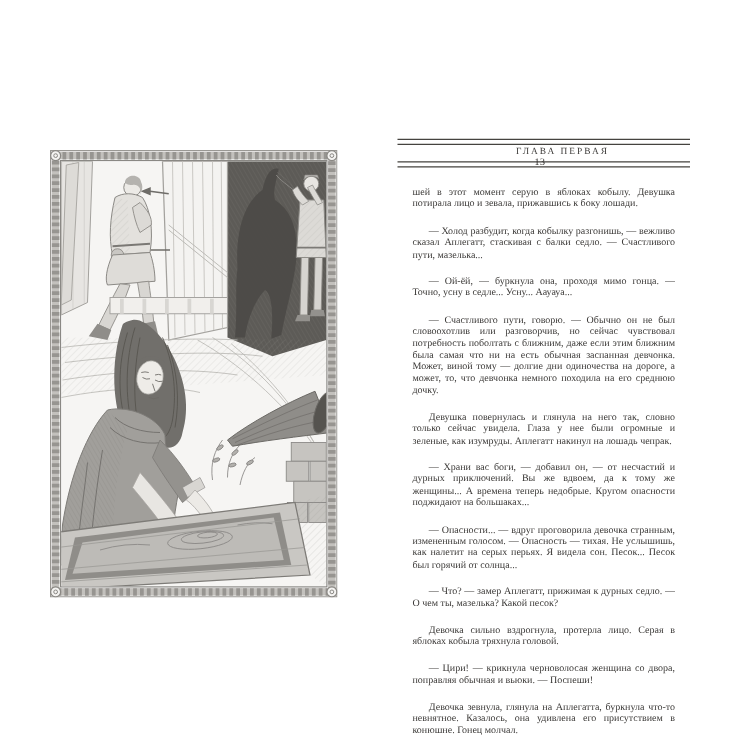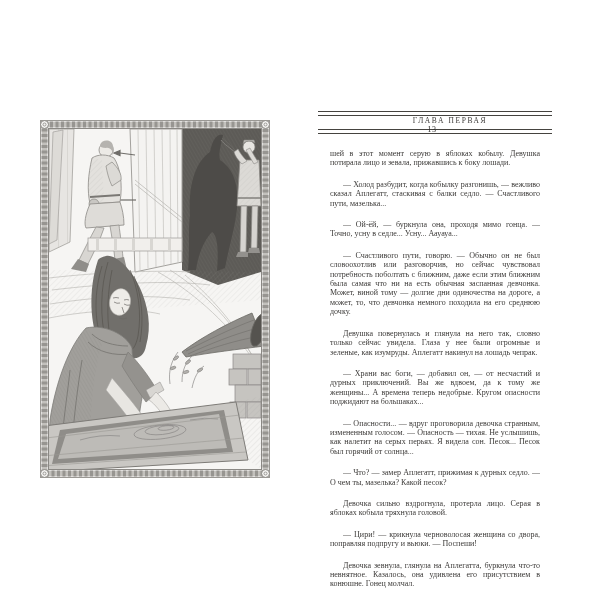--- a/index.html
+++ b/index.html
@@ -244,20 +244,20 @@
     <div class="body-text">
       <p class="continuation">шей в этот момент серую в яблоках кобылу. Девушка потирала лицо и зевала, прижавшись к боку лошади.</p>
       <p>— Холод разбудит, когда кобылку разгонишь, — вежливо сказал Аплегатт, стаскивая с балки седло. — Счастливого пути, мазелька...</p>
       <p>— Ой-ёй, — буркнула она, проходя мимо гонца. — Точно, усну в седле... Усну... Аауауа...</p>
       <p>— Счастливого пути, говорю. — Обычно он не был словоохотлив или разговорчив, но сейчас чувствовал потребность поболтать с ближним, даже если этим ближним была самая что ни на есть обычная заспанная девчонка. Может, виной тому — долгие дни одиночества на дороге, а может, то, что девчонка немного походила на его среднюю дочку.</p>
       <p>Девушка повернулась и глянула на него так, словно только сейчас увидела. Глаза у нее были огромные и зеленые, как изумруды. Аплегатт накинул на лошадь чепрак.</p>
       <p>— Храни вас боги, — добавил он, — от несчастий и дурных приключений. Вы же вдвоем, да к тому же женщины... А времена теперь недобрые. Кругом опасности поджидают на большаках...</p>
       <p>— Опасности... — вдруг проговорила девочка странным, измененным голосом. — Опасность — тихая. Не услышишь, как налетит на серых перьях. Я видела сон. Песок... Песок был горячий от солнца...</p>
       <p>— Что? — замер Аплегатт, прижимая к дурных седло. — О чем ты, мазелька? Какой песок?</p>
       <p>Девочка сильно вздрогнула, протерла лицо. Серая в яблоках кобыла тряхнула головой.</p>
-      <p>— Цири! — крикнула черноволосая женщина со двора, поправляя подпругу и вьюки. — Поспеши!</p>
+      <p>— Цири! — крикнула черноволосая женщина со двора, поправляя обычная и вьюки. — Поспеши!</p>
       <p>Девочка зевнула, глянула на Аплегатта, буркнула что-то невнятное. Казалось, она удивлена его присутствием в конюшне. Гонец молчал.</p>
       <p>— Цири, — повторила хрипло. — Заснула?</p>
       <p>— Иду, иду, госпожа Девочка!</p>
     </div>
   </div>
 
 </div>
 
 </body></html>

